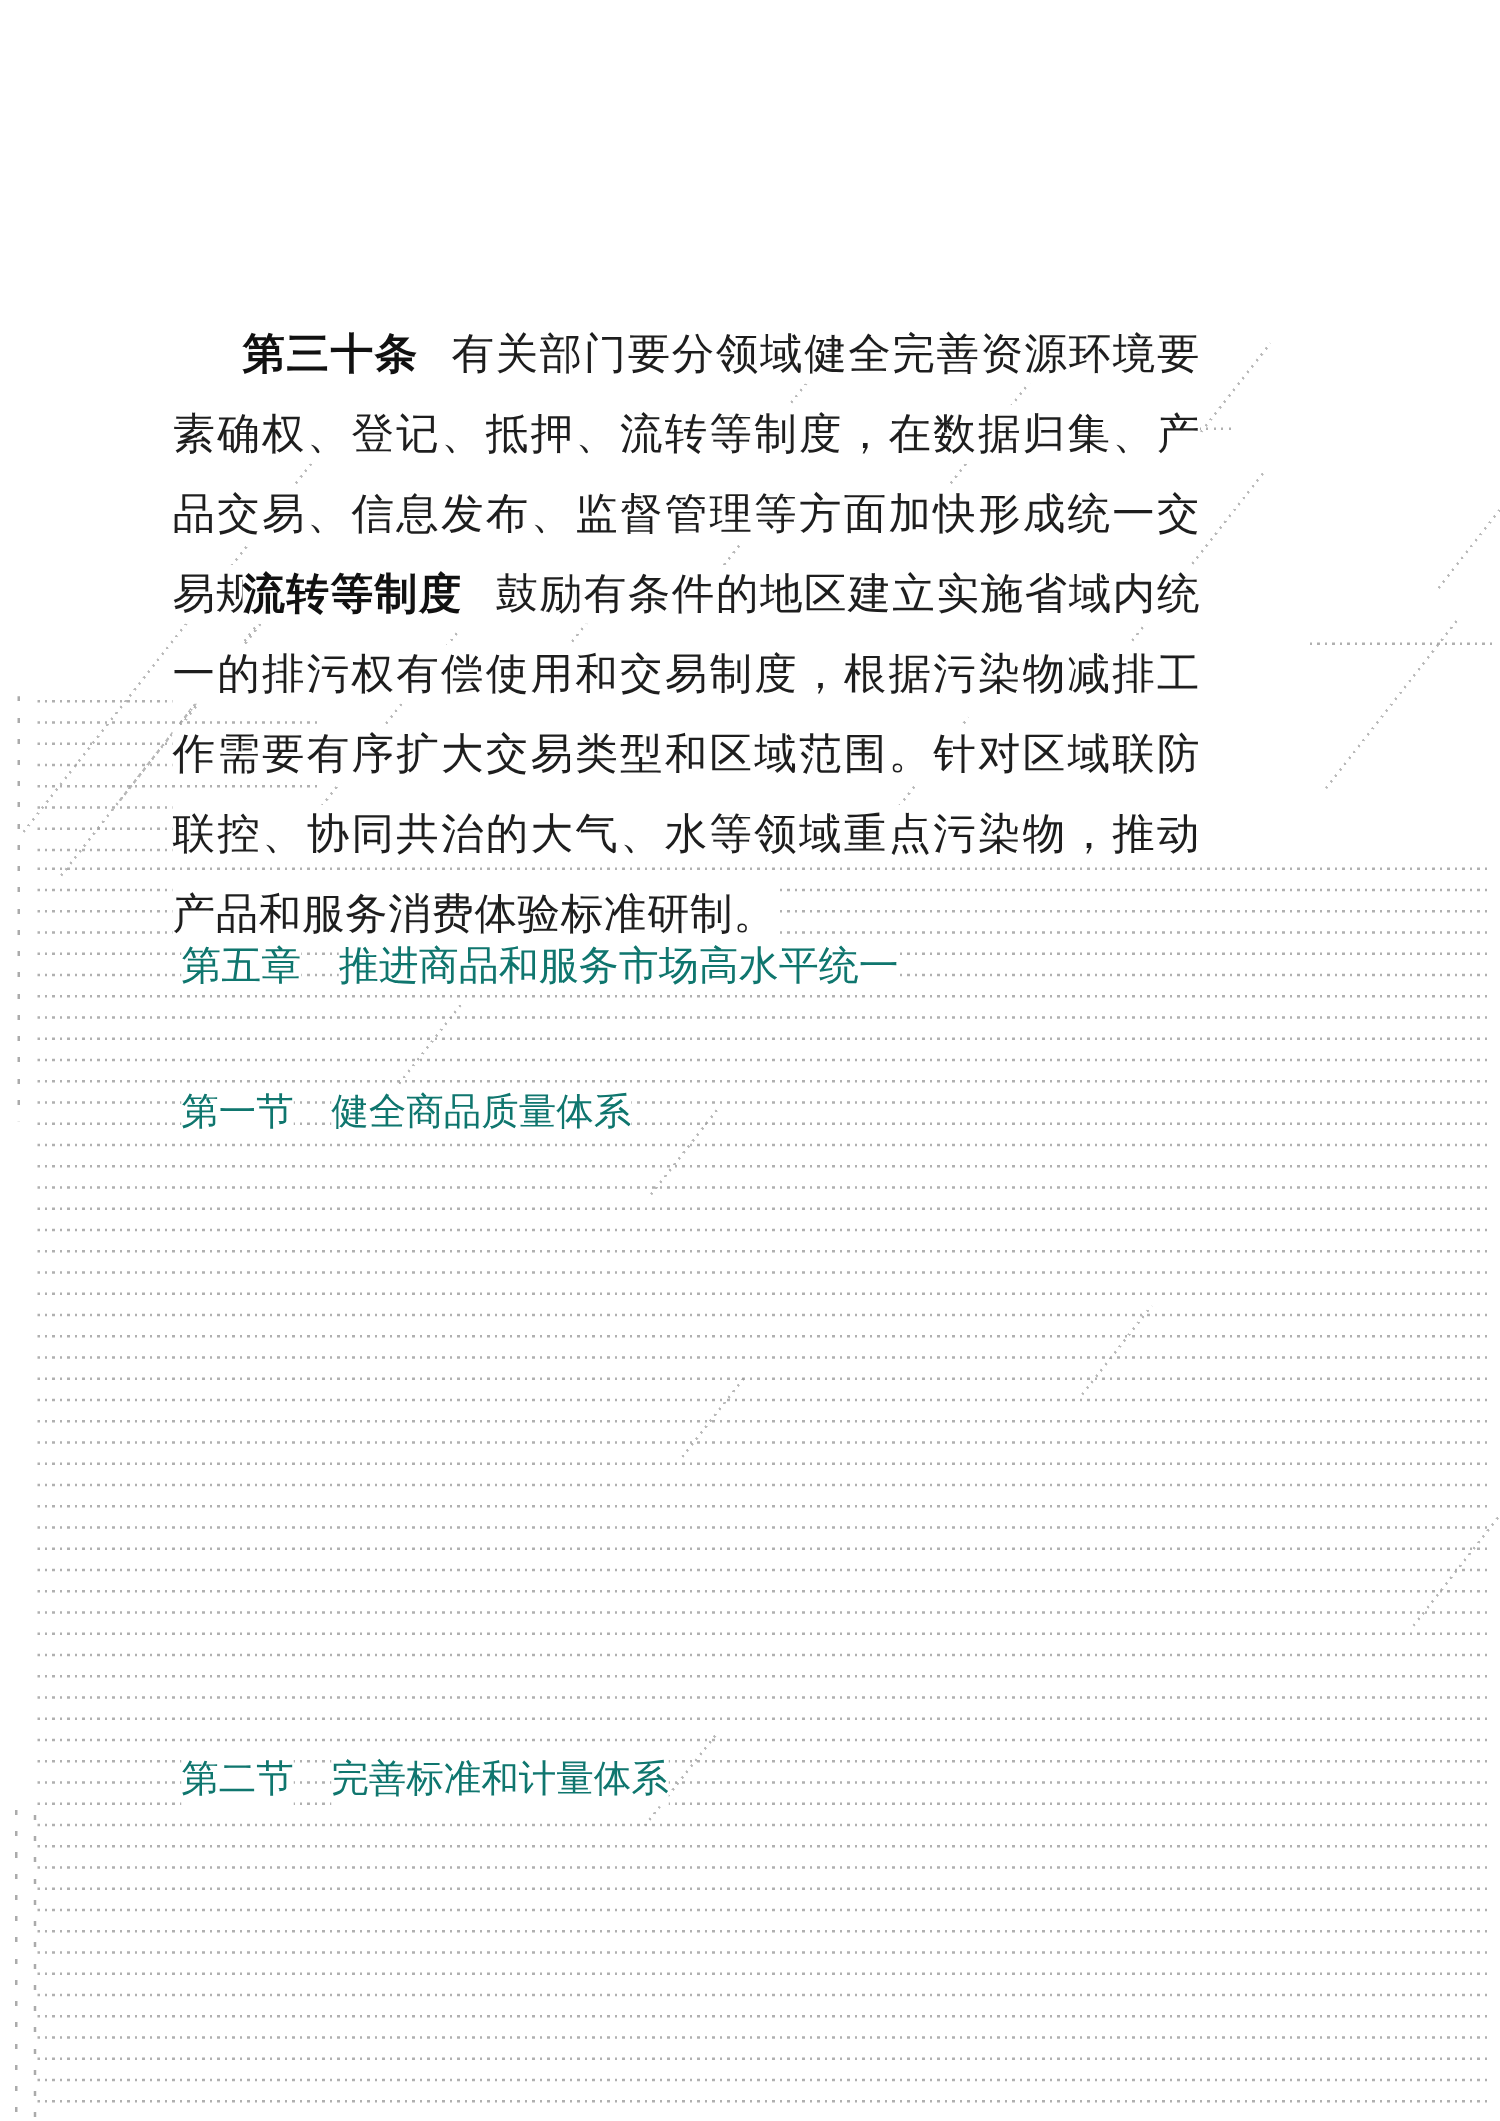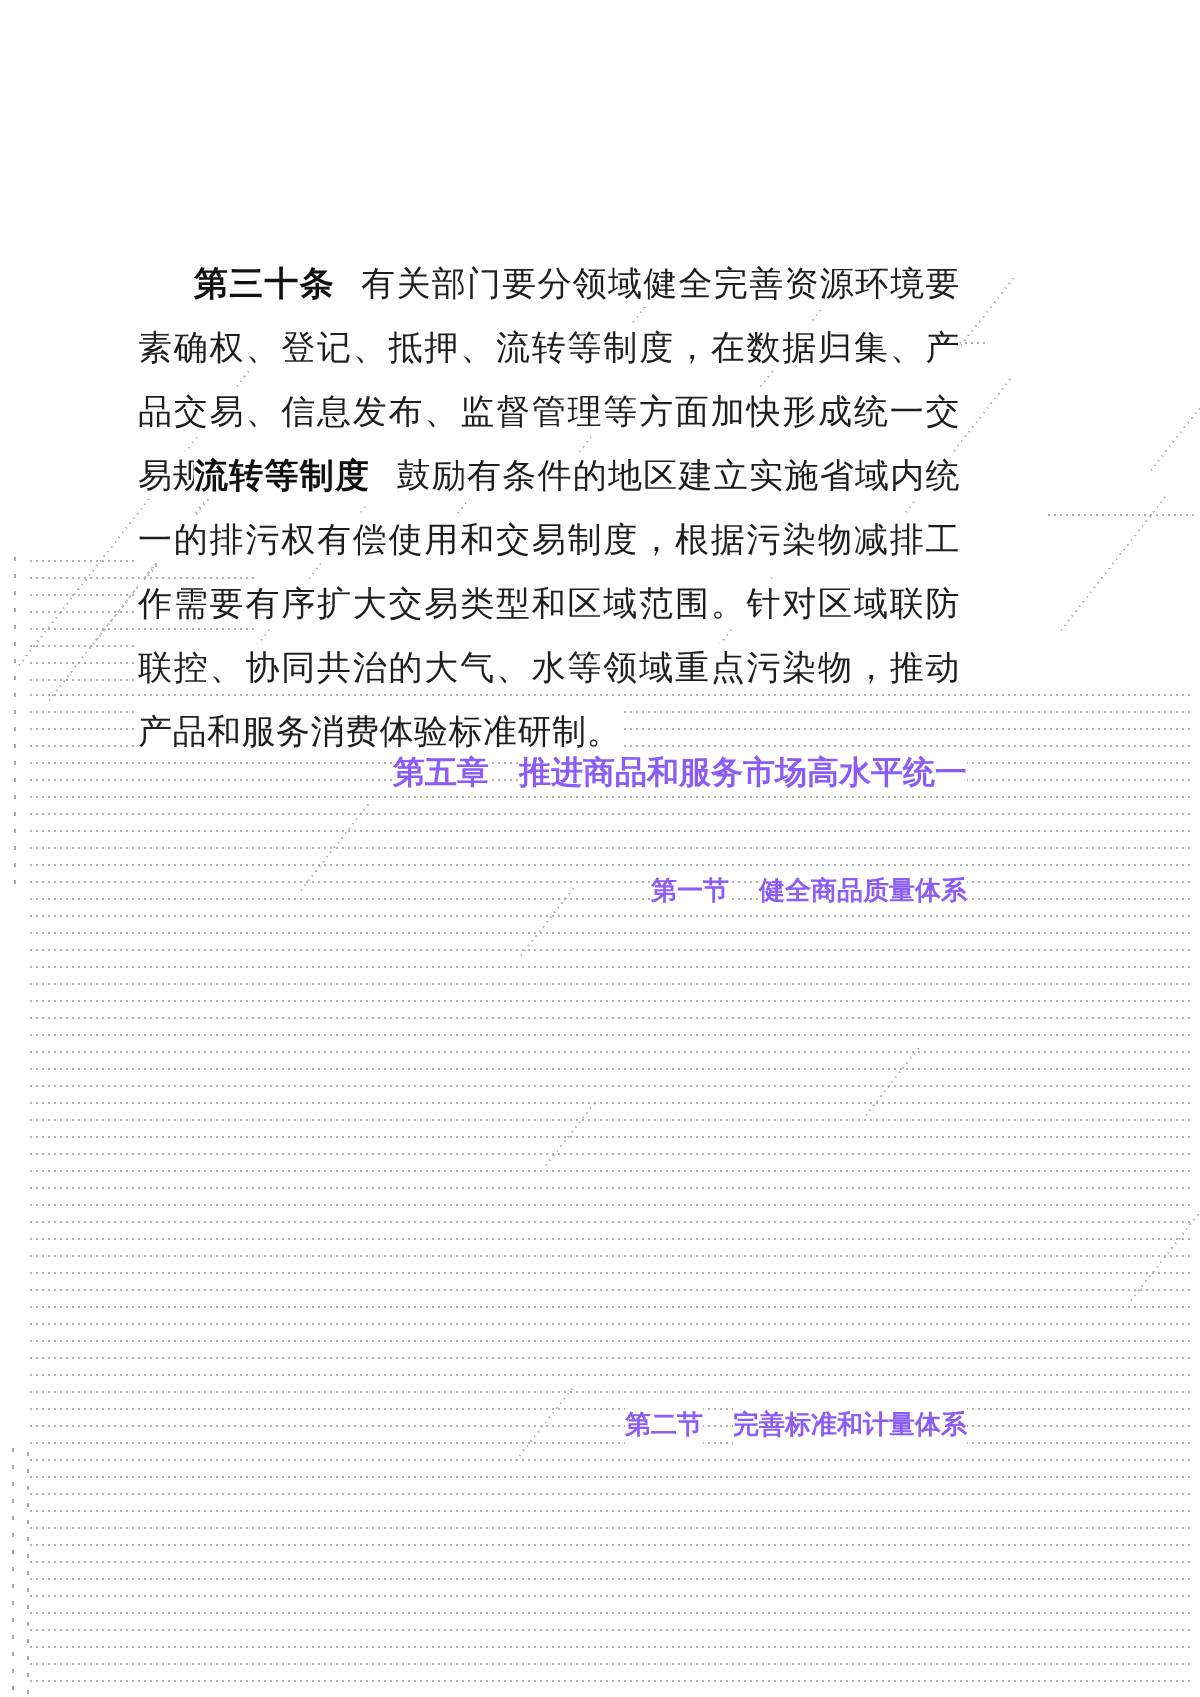--- a/index.html
+++ b/index.html
@@ -38,28 +38,28 @@
   }
   .tblock span,.tblock b{background:#ffffff;padding:5px 0;}
   .art{text-indent:56px;}
   .artnum{
     font-weight:bold;color:#111;
     padding-right:26px !important;
     font-family:"Liberation Sans","DejaVu Sans",sans-serif;
   }
   .heading{
     position:absolute;left:145px;width:822px;z-index:2;
-    text-align:right;color:#8b5cf6;font-weight:bold;
+    text-align:left;color:#0f766e;font-weight:normal;
     font-family:"Liberation Sans","DejaVu Sans",sans-serif;
     line-height:64px;
   }
   .heading .hlabel{background:#fff;padding:5px 0 5px 0;}
   .heading .htitle{background:#fff;padding:5px 0 5px 0;margin-left:30px;}
   .chapter{font-size:32px;}
-  .section{font-size:26px;}
+  .section{font-size:30px;}
 </style>
 </head>
 <body>
 
 <div class="page">
 
   <div class="decor" id="decor">
       <div class="dl" style="left: 30px; top: 560px; width: 225px;"></div>
       <div class="dl" style="left: 30px; top: 577px; width: 225px;"></div>
       <div class="dl" style="left: 30px; top: 594px; width: 225px;"></div>

